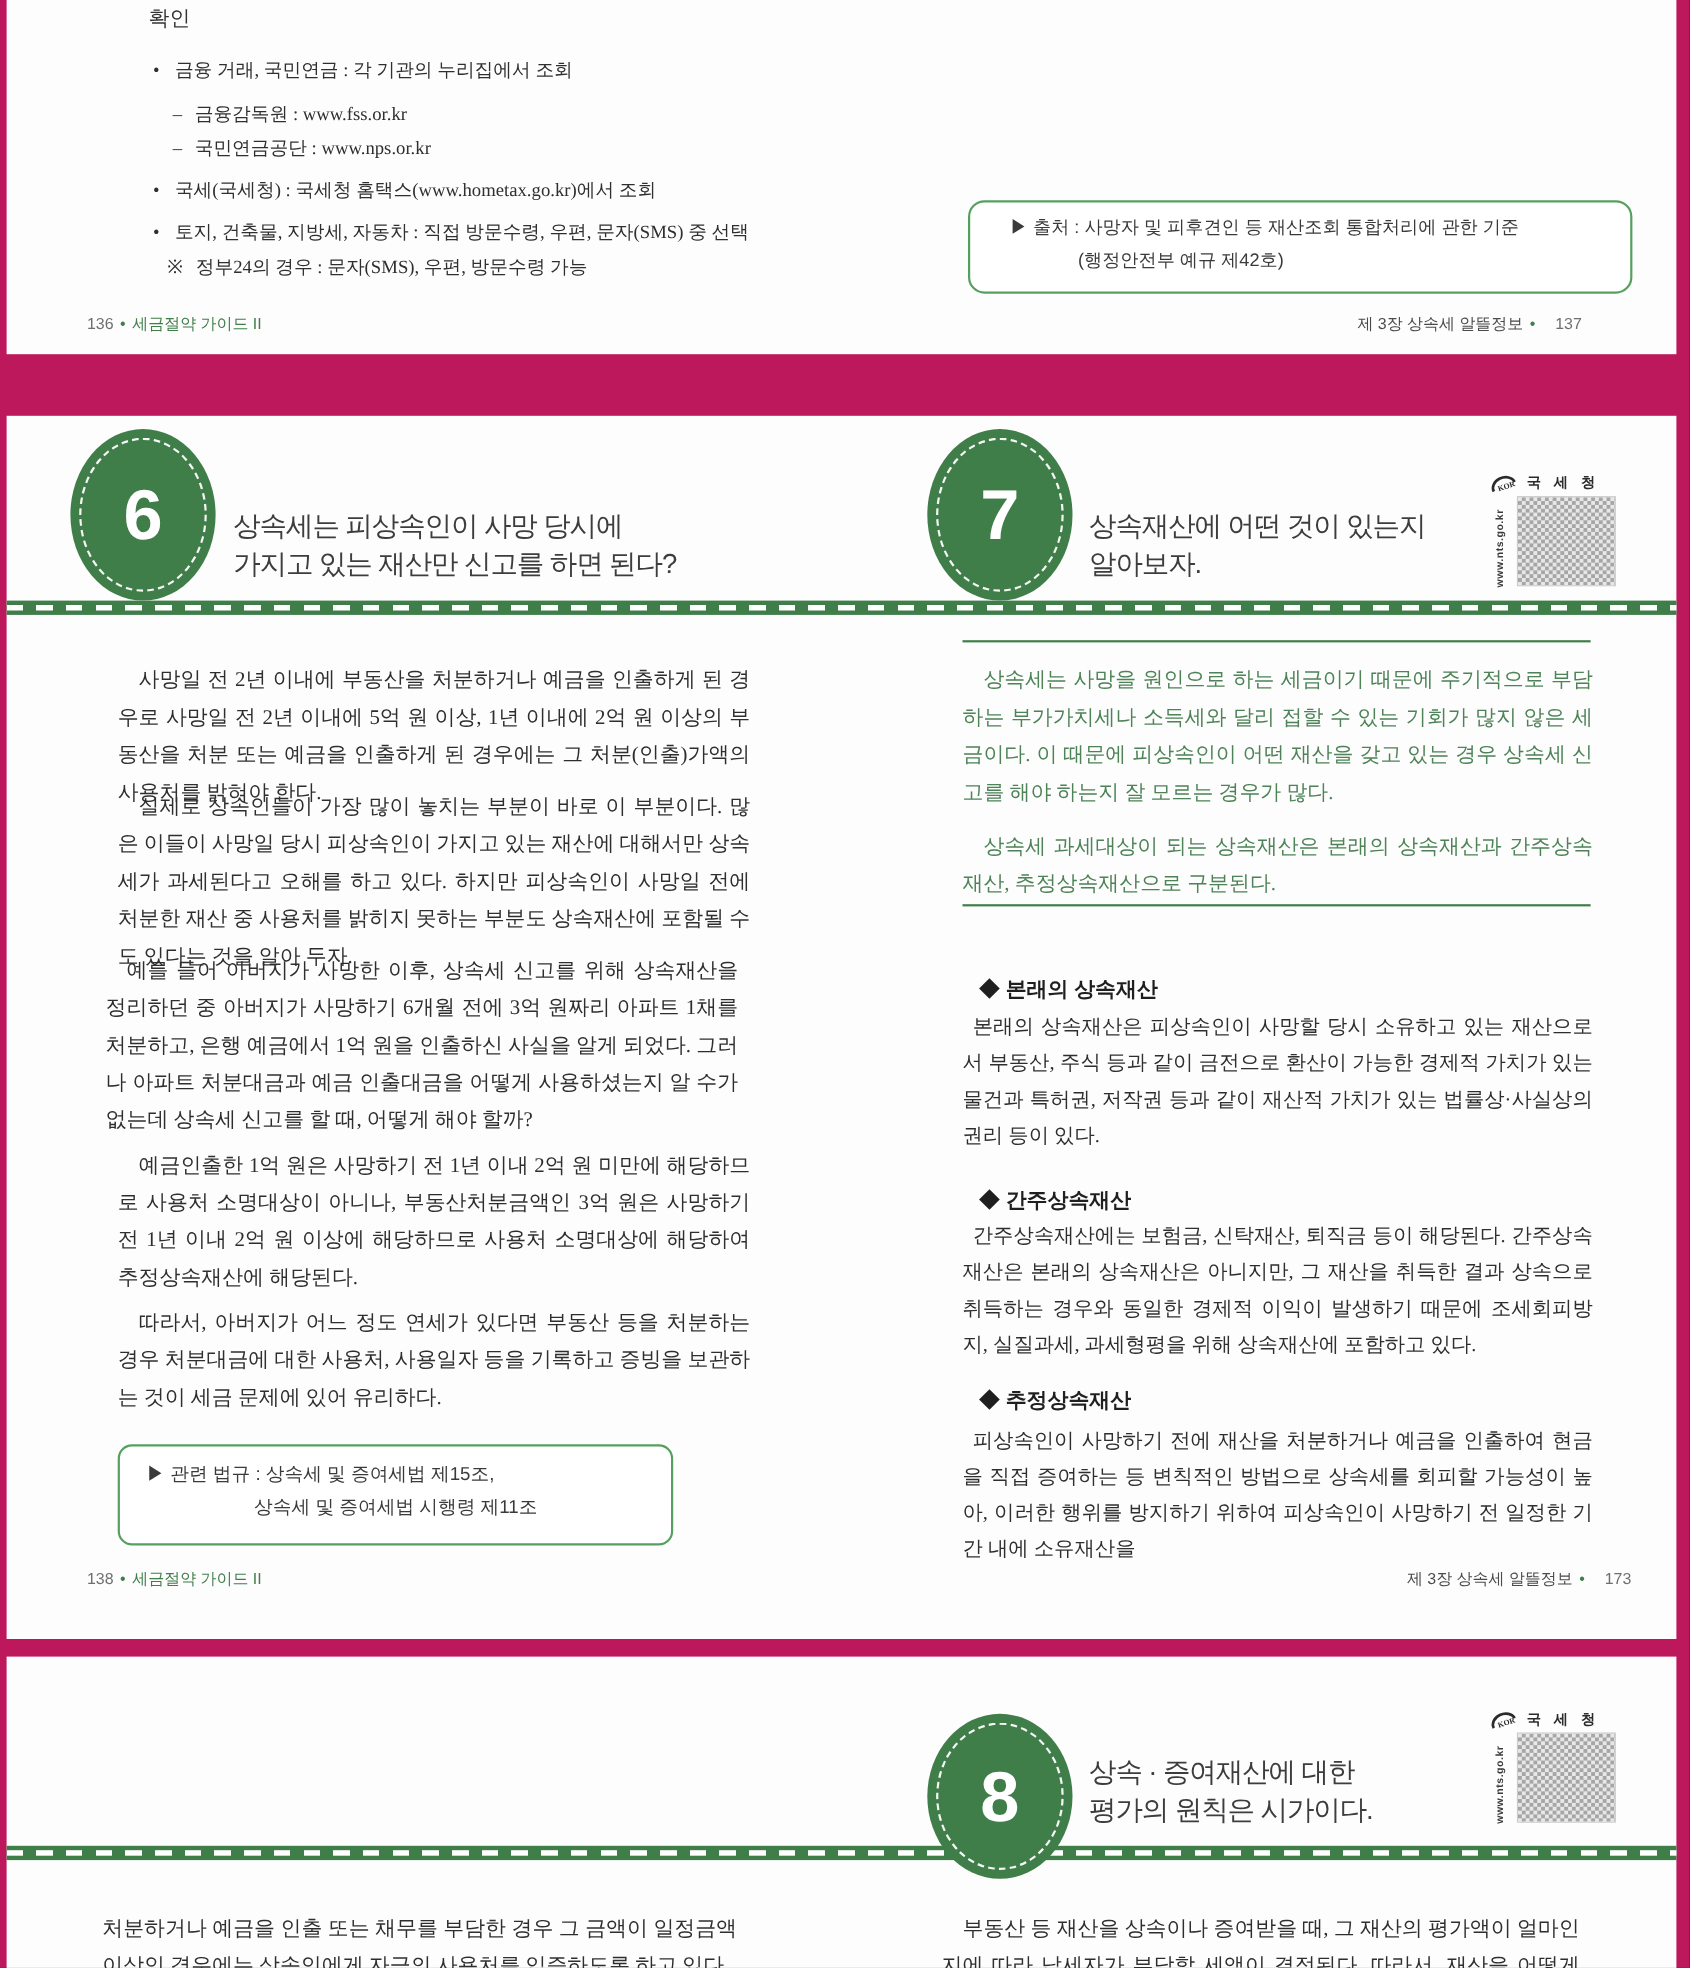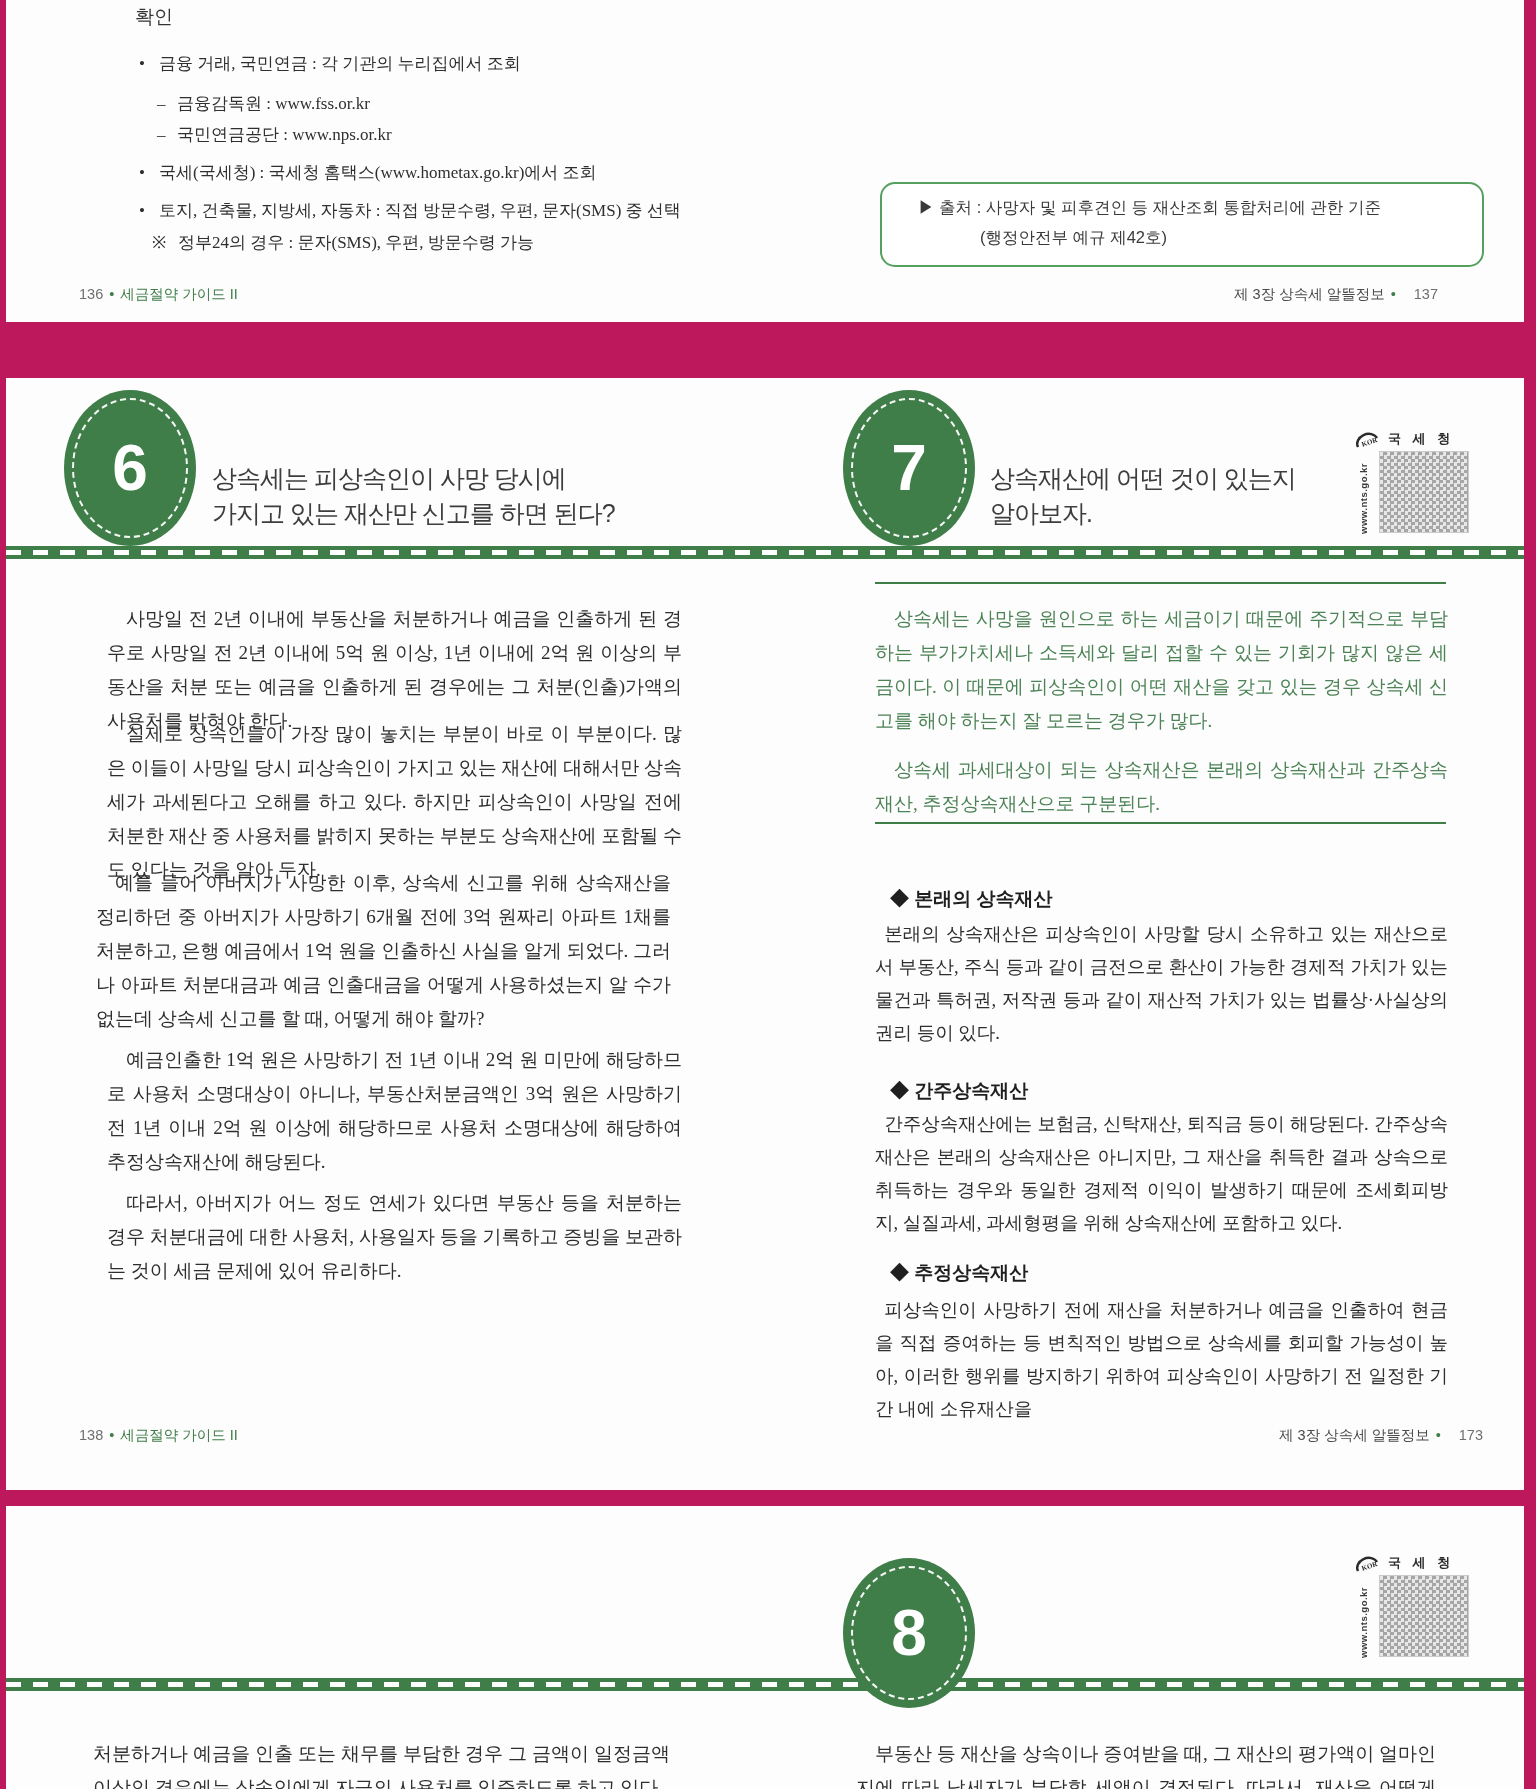--- a/index.html
+++ b/index.html
@@ -119,20 +119,24 @@
       <span class="url">www.nts.go.kr</span>
       <div class="qr"></div>
     </div>
 
     <div class="para" style="left:101px;top:224px;width:575px;">사망일 전 2년 이내에 부동산을 처분하거나 예금을 인출하게 된 경우로 사망일 전 2년 이내에 5억 원 이상, 1년 이내에 2억 원 이상의 부동산을 처분 또는 예금을 인출하게 된 경우에는 그 처분(인출)가액의 사용처를 밝혀야 한다.</div>
     <div class="para" style="left:101px;top:339px;width:575px;">실제로 상속인들이 가장 많이 놓치는 부분이 바로 이 부분이다. 많은 이들이 사망일 당시 피상속인이 가지고 있는 재산에 대해서만 상속세가 과세된다고 오해를 하고 있다. 하지만 피상속인이 사망일 전에 처분한 재산 중 사용처를 밝히지 못하는 부분도 상속재산에 포함될 수도 있다는 것을 알아 두자.</div>
     <div class="para" style="left:90px;top:488px;width:575px;">예를 들어 아버지가 사망한 이후, 상속세 신고를 위해 상속재산을 정리하던 중 아버지가 사망하기 6개월 전에 3억 원짜리 아파트 1채를 처분하고, 은행 예금에서 1억 원을 인출하신 사실을 알게 되었다. 그러나 아파트 처분대금과 예금 인출대금을 어떻게 사용하셨는지 알 수가 없는데 상속세 신고를 할 때, 어떻게 해야 할까?</div>
     <div class="para" style="left:101px;top:665px;width:575px;">예금인출한 1억 원은 사망하기 전 1년 이내 2억 원 미만에 해당하므로 사용처 소명대상이 아니나, 부동산처분금액인 3억 원은 사망하기 전 1년 이내 2억 원 이상에 해당하므로 사용처 소명대상에 해당하여 추정상속재산에 해당된다.</div>
     <div class="para" style="left:101px;top:808px;width:575px;">따라서, 아버지가 어느 정도 연세가 있다면 부동산 등을 처분하는 경우 처분대금에 대한 사용처, 사용일자 등을 기록하고 증빙을 보관하는 것이 세금 문제에 있어 유리하다.</div>
 
+    <div class="gbox" style="left:101px;top:935px;width:477px;height:78px;padding:10px 0 0 24px;font-size:17px;border-radius:13px;">
+      <span>▶ 관련 법규 : 상속세 및 증여세법 제15조,</span>
+      <span class="law-l2" style="margin-left:98px;">상속세 및 증여세법 시행령 제11조</span>
+    </div>
 
     <div class="grule" style="left:869px;top:204px;width:571px;"></div>
     <div class="para gpara" style="left:869px;top:224px;width:573px;">상속세는 사망을 원인으로 하는 세금이기 때문에 주기적으로 부담하는 부가가치세나 소득세와 달리 접할 수 있는 기회가 많지 않은 세금이다. 이 때문에 피상속인이 어떤 재산을 갖고 있는 경우 상속세 신고를 해야 하는지 잘 모르는 경우가 많다.</div>
     <div class="para gpara" style="left:869px;top:375px;width:573px;">상속세 과세대상이 되는 상속재산은 본래의 상속재산과 간주상속재산, 추정상속재산으로 구분된다.</div>
     <div class="grule" style="left:869px;top:444px;width:571px;"></div>
 
     <div class="subhead" style="left:884px;top:508px;">◆ 본래의 상속재산</div>
     <div class="subbody" style="left:869px;top:540px;width:573px;">본래의 상속재산은 피상속인이 사망할 당시 소유하고 있는 재산으로서 부동산, 주식 등과 같이 금전으로 환산이 가능한 경제적 가치가 있는 물건과 특허권, 저작권 등과 같이 재산적 가치가 있는 법률상·사실상의 권리 등이 있다.</div>
 
     <div class="subhead" style="left:884px;top:700px;">◆ 간주상속재산</div>
@@ -149,20 +153,24 @@
     </div>
   </div>
 
   <div class="spread" style="top:1506px;height:283px;">
 
     <div class="band" style="top:172px;"></div>
 
     <div class="num-circle" style="left:837px;top:52px;height:150px;">
       <span class="n">8</span>
     </div>
+    <div class="sec-title" style="left:984px;top:88px;">
+      <span>상속 · 증여재산에 대한</span><br>
+      <span>평가의 원칙은 시가이다.</span>
+    </div>
 
     <div class="nts" style="left:1346px;top:46px;">
       <svg width="26" height="26" viewBox="0 0 26 26">
         <path d="M4 19 A 10 8 -20 1 1 23 10" stroke="#2b2b2b" stroke-width="2.4" fill="none"></path>
         <text x="7" y="17" font-size="7" font-weight="bold" fill="#2b2b2b" transform="rotate(-18 13 13)">KOR</text>
       </svg>
       <span class="org">국 세 청</span>
       <span class="url">www.nts.go.kr</span>
       <div class="qr"></div>
     </div>

